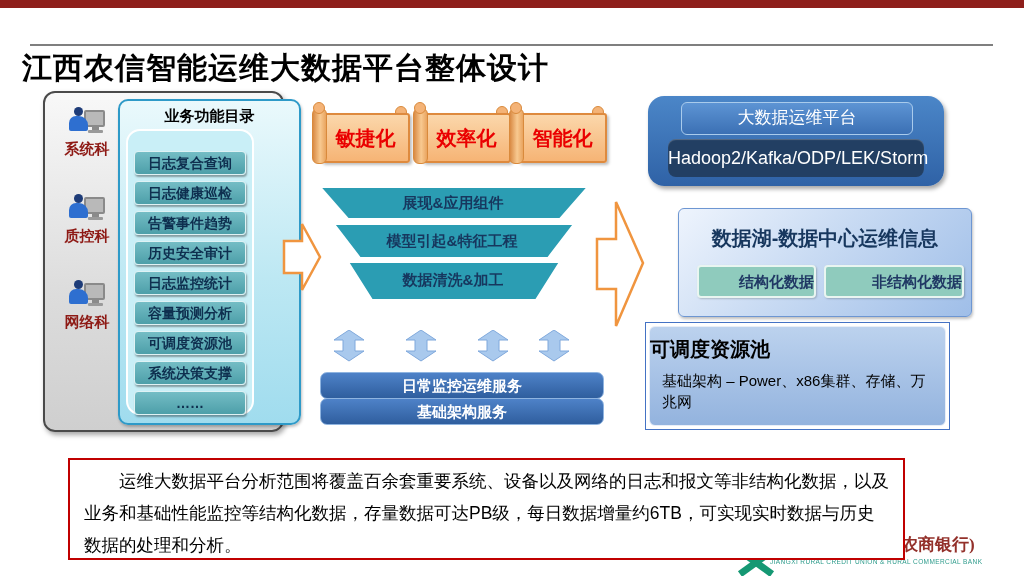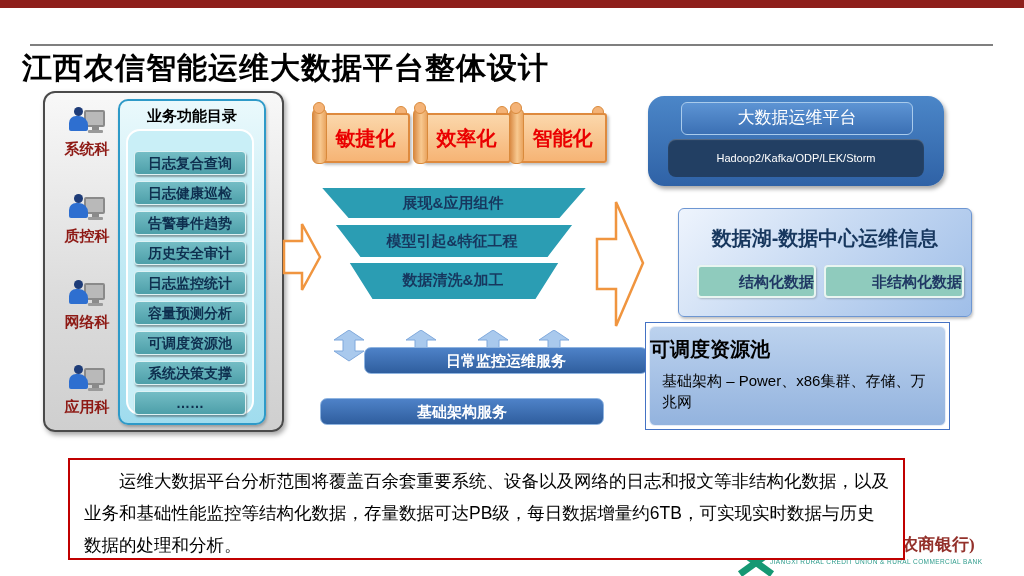--- a/index.html
+++ b/index.html
@@ -19,21 +19,21 @@
   .role{position:absolute;left:6px;width:72px;text-align:center;}
   .role-label{font-size:15px;font-weight:bold;color:#8e1a15;margin-top:2px;}
   .pc-icon{display:inline-block;width:36px;height:27px;position:relative;}
   .pc-icon .monitor{position:absolute;right:0;top:3px;width:17px;height:13px;background:#b9b9b9;border:2px solid #8a8a8a;border-radius:2px;}
   .pc-icon .stand{position:absolute;right:6px;top:19px;width:7px;height:4px;background:#8a8a8a;}
   .pc-icon .base{position:absolute;right:2px;top:23px;width:15px;height:3px;background:#9a9a9a;border-radius:1px;}
   .pc-icon .head{position:absolute;left:5px;top:0;width:9px;height:9px;border-radius:50%;background:#1e3c78;}
   .pc-icon .body{position:absolute;left:0;top:9px;width:19px;height:15px;border-radius:7px 9px 2px 2px;background:#2e6fd0;}
 
   #catalog-panel{left:118px;top:99px;width:144px;height:322px;border:2px solid #2e9ac8;border-radius:10px;
-                 background:linear-gradient(180deg,#eaf9fc,#bde8f3 55%,#a0dcee);box-shadow:1px 2px 3px rgba(0,0,0,.25);}
+                 background:linear-gradient(180deg,#eaf9fc,#bde8f3 55%,#a0dcee);box-shadow:1px 2px 3px rgba(0,0,0,.25);padding-left:35px;}
   #catalog-title{position:absolute;top:6px;left:0;width:100%;text-align:center;font-size:15px;font-weight:bold;color:#000;}
   #catalog-list{position:absolute;left:6px;top:28px;width:128px;height:286px;background:#c9eff7;
                 border:2px solid #fff;border-radius:14px;box-sizing:border-box;padding:20px 6px 6px 6px;
                 display:flex;flex-direction:column;gap:6px;}
   .catalog-item{height:24px;line-height:22px;text-align:center;font-size:14px;font-weight:bold;color:#0e2f4f;
                 background:linear-gradient(180deg,#74bdc5,#4d9fa9);border:1px solid #dff2f4;border-radius:4px;
                 box-shadow:1px 2px 2px rgba(0,0,0,.35);}
 
   
   .banner{position:absolute;top:102px;width:98px;height:66px;}
@@ -53,21 +53,21 @@
   .service-bar{position:absolute;left:320px;width:284px;height:27px;border:1px solid #8fb4e0;border-radius:7px;
                background:linear-gradient(180deg,#4e82c8,#2f5e9e);color:#fff;font-size:15px;font-weight:bold;
                text-align:center;line-height:26px;box-sizing:border-box;}
 
   
   #platform-panel{left:648px;top:96px;width:296px;height:90px;border-radius:16px;
                   background:linear-gradient(180deg,#4b86c8,#2f62a6);box-shadow:2px 3px 4px rgba(0,0,0,.35);}
   #platform-title{position:absolute;left:33px;top:6px;width:230px;height:31px;border:1px solid #a9cbec;border-radius:6px;
                   background:linear-gradient(180deg,#5d94d4,#3b70b4);color:#fff;font-size:17px;text-align:center;line-height:30px;}
   #platform-stack{position:absolute;left:20px;top:43px;width:256px;height:38px;background:#223f63;border-radius:8px;
-                  color:#fff;font-size:11px;text-align:center;line-height:38px;box-shadow:inset 0 1px 1px rgba(255,255,255,.25);}
+                  color:#fff;font-size:18px;text-align:center;line-height:38px;box-shadow:inset 0 1px 1px rgba(255,255,255,.25);}
 
   #datalake-panel{left:650px;top:208px;width:292px;height:107px;border:1px solid #6d96d2;border-radius:6px;
                   background:linear-gradient(135deg,#eef4fd 0%,#c9dbf3 45%,#9fbee8 100%);box-shadow:1px 2px 3px rgba(0,0,0,.25);margin-left:28px;}
   #datalake-title{position:absolute;top:16px;left:0;width:100%;text-align:center;font-size:20px;font-weight:bold;color:#17375e;}
   .chip{position:absolute;top:56px;height:33px;background:#8fcbbd;border:2px solid #e9f5f1;border-radius:4px;
         color:#203864;font-size:15px;font-weight:bold;text-align:right;line-height:29px;box-sizing:border-box;
         box-shadow:1px 1px 2px rgba(0,0,0,.2);}
   #chip-structured{left:18px;width:119px;}
   #chip-unstructured{left:145px;width:140px;}
 
@@ -101,24 +101,20 @@
       <span class="pc-icon"><span class="monitor"></span><span class="stand"></span><span class="base"></span><span class="head"></span><span class="body"></span></span>
       <div class="role-label">系统科</div>
     </div>
     <div class="role" style="top:101px;">
       <span class="pc-icon"><span class="monitor"></span><span class="stand"></span><span class="base"></span><span class="head"></span><span class="body"></span></span>
       <div class="role-label">质控科</div>
     </div>
     <div class="role" style="top:187px;">
       <span class="pc-icon"><span class="monitor"></span><span class="stand"></span><span class="base"></span><span class="head"></span><span class="body"></span></span>
       <div class="role-label">网络科</div>
-    </div>
-    <div class="role" style="top:272px;">
-      <span class="pc-icon"><span class="monitor"></span><span class="stand"></span><span class="base"></span><span class="head"></span><span class="body"></span></span>
-      <div class="role-label">应用科</div>
     </div>
   </div>
 
   <div class="abs" id="catalog-panel">
     <div id="catalog-title">业务功能目录</div>
     <div id="catalog-list">
       <div class="catalog-item">日志复合查询</div>
       <div class="catalog-item">日志健康巡检</div>
       <div class="catalog-item">告警事件趋势</div>
       <div class="catalog-item">历史安全审计</div>
@@ -170,21 +166,21 @@
 
   <svg class="abs" style="left:330px;top:330px;" width="244" height="33" viewBox="0 0 244 33">
     <g fill="#a9c9ed" stroke="#7fa8dc" stroke-width="1">
       <polygon points="19,0 34,10 25,10 25,21 34,21 19,31 4,21 13,21 13,10 4,10"></polygon>
       <polygon points="91,0 106,10 97,10 97,21 106,21 91,31 76,21 85,21 85,10 76,10"></polygon>
       <polygon points="163,0 178,10 169,10 169,21 178,21 163,31 148,21 157,21 157,10 148,10"></polygon>
       <polygon points="224,0 239,10 230,10 230,21 239,21 224,31 209,21 218,21 218,10 209,10"></polygon>
     </g>
   </svg>
 
-  <div class="service-bar" style="top:347px;margin-left:44px;">日常监控运维服务</div>
+  <div class="service-bar" style="top:372px;">日常监控运维服务</div>
   <div class="service-bar" style="top:398px;">基础架构服务</div>
 
   <div class="abs" id="platform-panel">
     <div id="platform-title">大数据运维平台</div>
     <div id="platform-stack">Hadoop2/Kafka/ODP/LEK/Storm</div>
   </div>
 
   <div class="abs" id="datalake-panel">
     <div id="datalake-title">数据湖-数据中心运维信息</div>
     <div class="chip" id="chip-structured">结构化数据</div>

